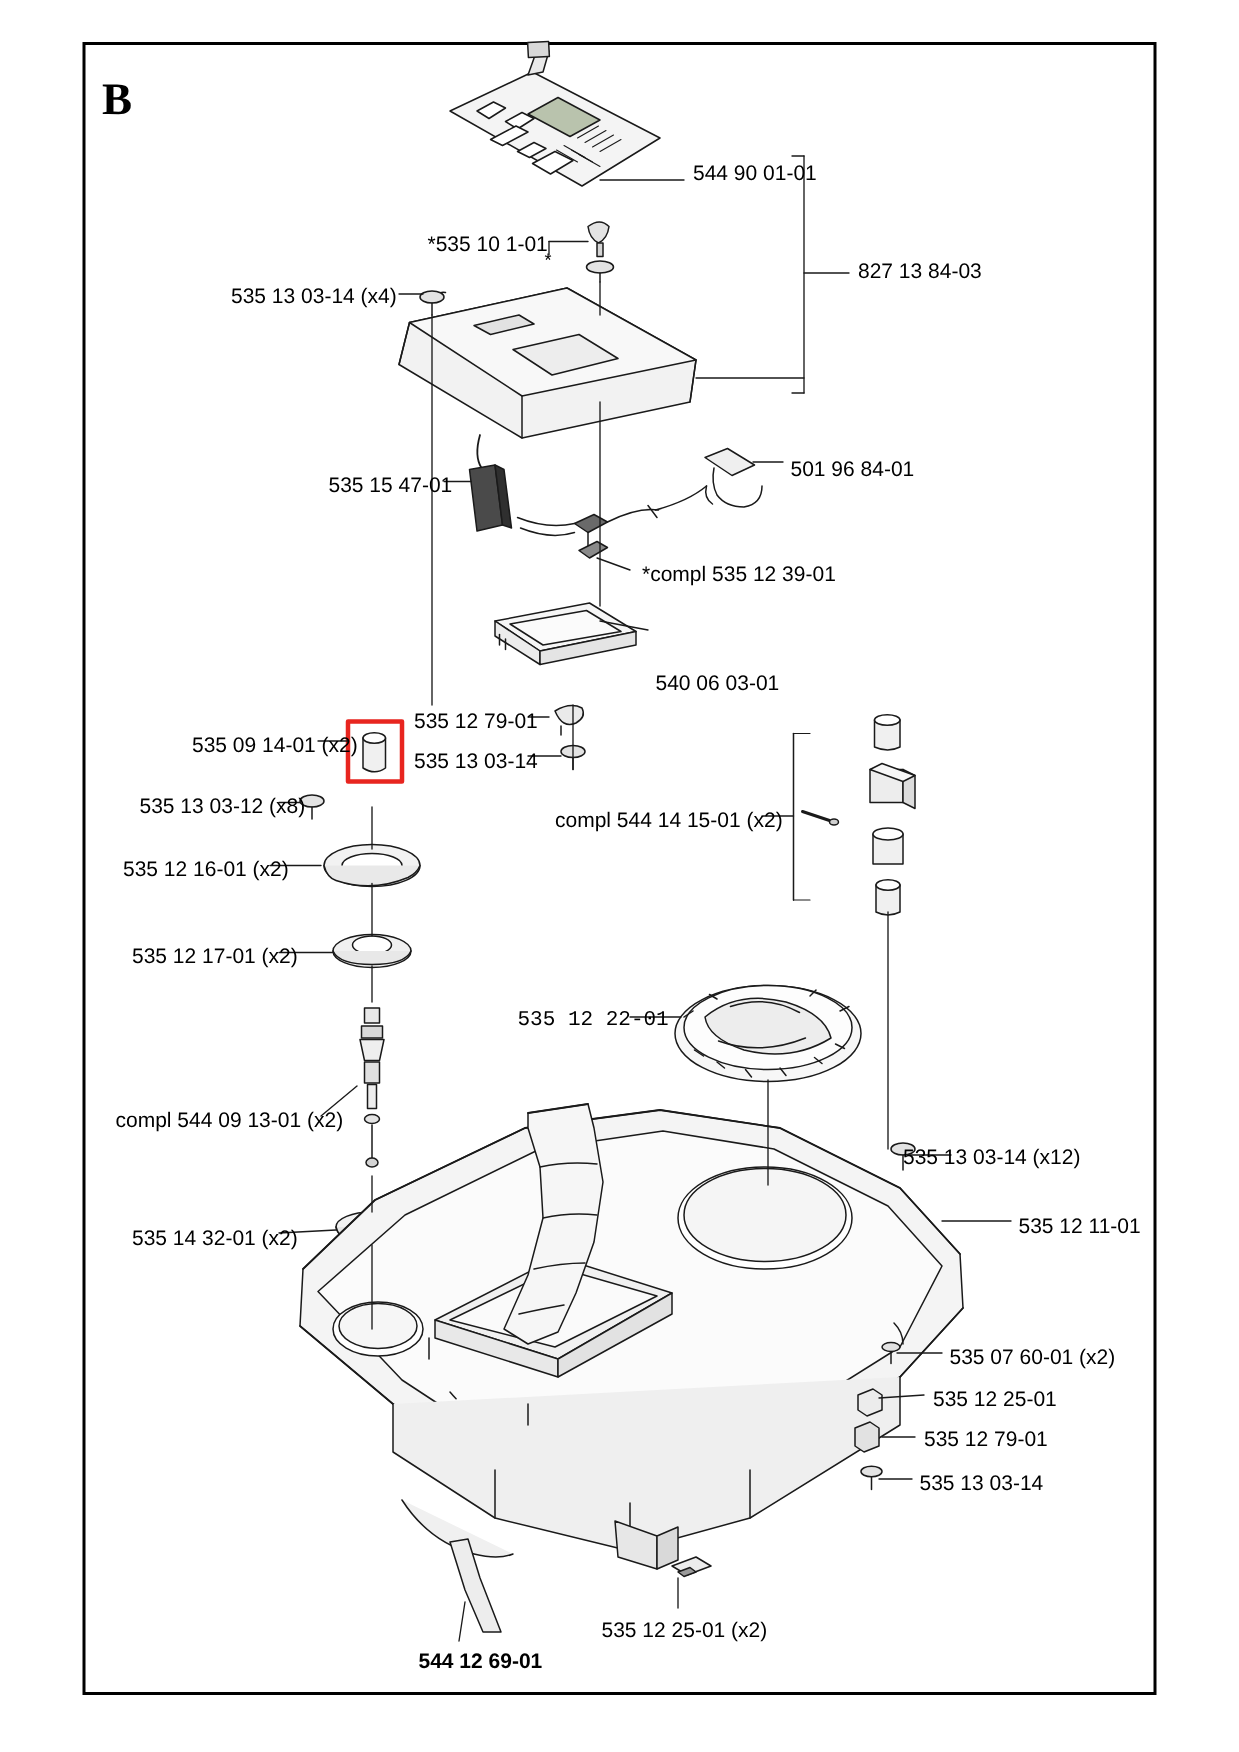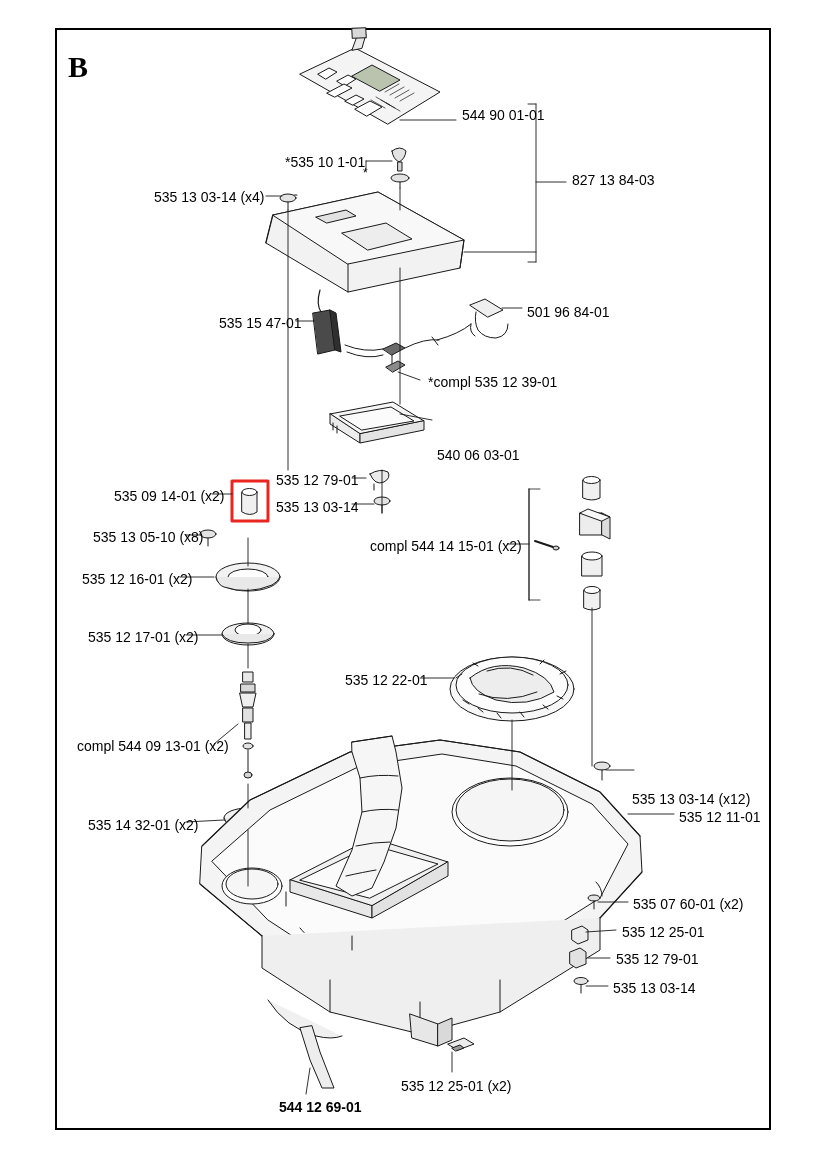--- a/index.html
+++ b/index.html
@@ -374,37 +374,37 @@
   <div class="callout" style="left:219px; top:316px;"><span>535 15 47-01</span></div>
 
   <div class="callout" style="left:527px; top:305px;text-align:center;"><span>501 96 84-01</span></div>
 
   <div class="callout" style="left:428px; top:375px;"><b>*compl</b><span> 535 12 39-01</span></div>
 
   <div class="callout" style="left:437px; top:416px;margin-top:32px;"><span>540 06 03-01</span></div>
 
   <div class="callout" style="left:276px; top:473px;"><span>535 12 79-01</span></div>
 
-  <div class="callout" style="left:114px; top:489px;"><span>535 09 14-01 </span><b>(x2)</b></div>
+  <div class="callout" style="left:128px; top:489px;"><span>535 09 14-01 </span><b>(x2)</b></div>
 
   <div class="callout" style="left:276px; top:500px;"><span>535 13 03-14</span></div>
 
   <div class="callout" style="left:370px; top:539px;"><b>compl</b><span> 544 14 15-01 </span><b>(x2)</b></div>
 
-  <div class="callout" style="left:93px; top:530px;"><span>535 13 05-10 </span><b>(x8)</b></div>
+  <div class="callout" style="left:93px; top:530px;"><span>535 13 03-12 </span><b>(x8)</b></div>
 
   <div class="callout" style="left:82px; top:572px;text-align:right;"><span>535 12 16-01 </span><b>(x2)</b></div>
 
   <div class="callout" style="left:88px; top:630px;"><span>535 12 17-01 </span><b>(x2)</b></div>
 
-  <div class="callout" style="left:345px; top:673px;"><span>535 12 22-01</span></div>
+  <div class="callout" style="left:345px; top:673px;font-family:Liberation Mono, monospace;"><span>535 12 22-01</span></div>
 
   <div class="callout" style="left:77px; top:739px;"><b>compl</b><span> 544 09 13-01 </span><b>(x2)</b></div>
 
-  <div class="callout" style="left:632px; top:764px;margin-top:28px;"><span>535 13 03-14 </span><b>(x12)</b></div>
+  <div class="callout" style="left:602px; top:764px;"><span>535 13 03-14 </span><b>(x12)</b></div>
 
   <div class="callout" style="left:679px; top:810px;"><span>535 12 11-01</span></div>
 
   <div class="callout" style="left:88px; top:818px;"><span>535 14 32-01 </span><b>(x2)</b></div>
 
   <div class="callout" style="left:633px; top:897px;"><span>535 07 60-01 </span><b>(x2)</b></div>
 
   <div class="callout" style="left:622px; top:925px;"><span>535 12 25-01</span></div>
 
   <div class="callout" style="left:616px; top:952px;"><span>535 12 79-01</span></div>

